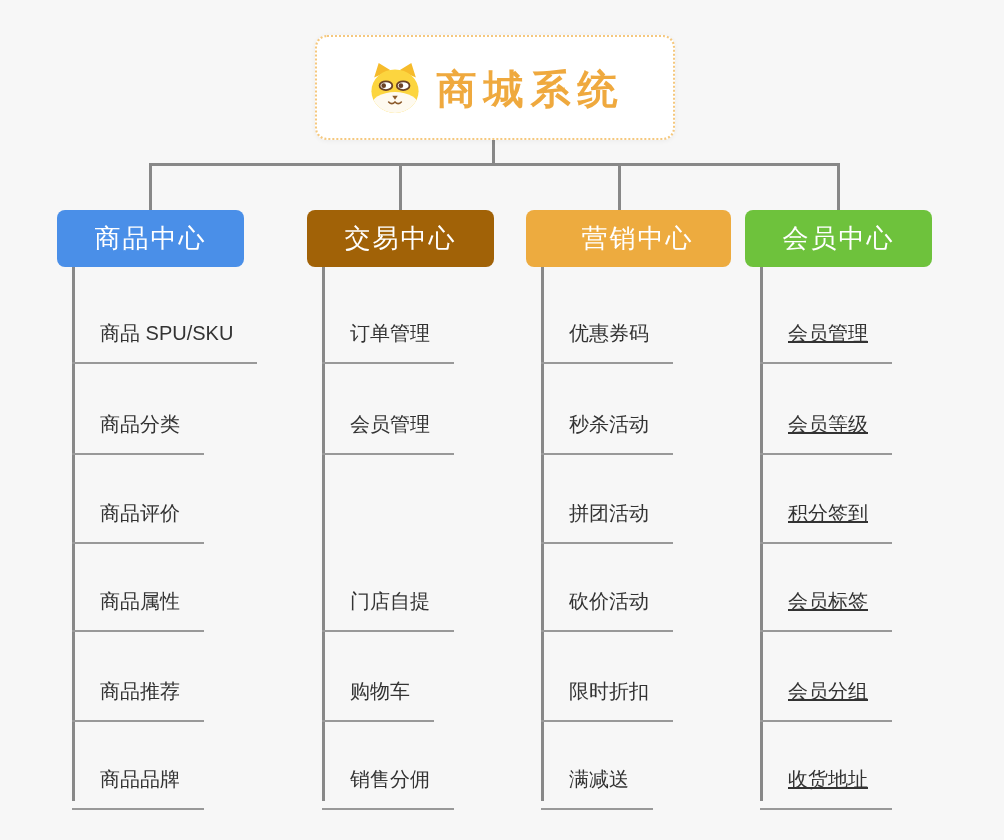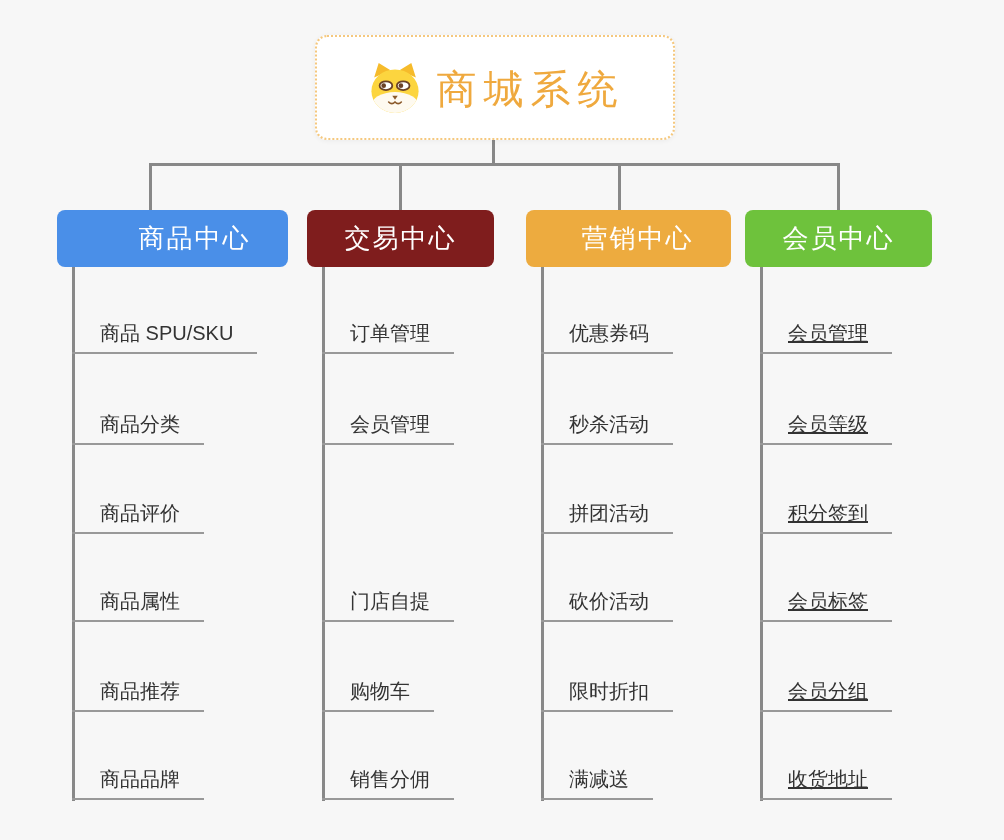--- a/index.html
+++ b/index.html
@@ -23,38 +23,38 @@
 
   
   .root{
     position:absolute;left:315px;top:35px;width:360px;height:105px;
     background:#ffffff;border:2px dotted #f5c87e;border-radius:12px;
     box-sizing:border-box;
     display:flex;align-items:center;justify-content:center;gap:13px;
     box-shadow:0 1px 5px rgba(0,0,0,0.05);
   }
   .root-title{
-    font-size:40px;letter-spacing:7px;font-weight:400;line-height:1;
+    font-size:40px;letter-spacing:7px;font-weight:700;line-height:1;
     margin-top:2px;
   }
 
   
   .branch{
     position:absolute;top:210px;width:187px;height:57px;
     border-radius:8px;color:#ffffff;font-size:26px;
     display:flex;align-items:center;justify-content:center;
     letter-spacing:2px;
   }
   .b1{left:57px;} .b2{left:307px;} .b3{left:526px;padding-left:18px;} .b4{left:745px;}
 
   
   .leaf{
     position:absolute;
     font-size:20px;line-height:26px;color:#333333;
-    padding:0 24px 6px 28px;
+    padding:0 24px 16px 28px;
     border-bottom:2px solid #999999;
     white-space:nowrap;
   }
   .c1{left:72px;} .c2{left:322px;} .c3{left:541px;} .c4{left:760px;text-decoration:underline;}
   .r1{top:320px;} .r2{top:411px;} .r3{top:500px;}
   .r4{top:588px;} .r5{top:678px;} .r6{top:766px;}
 </style>
 </head>
 <body>
 
@@ -87,22 +87,22 @@
       <ellipse cx="22" cy="27" rx="7" ry="4.8" fill="#ffffff" stroke="#6B4226" stroke-width="2"></ellipse>
       <ellipse cx="41" cy="27" rx="7" ry="4.8" fill="#ffffff" stroke="#6B4226" stroke-width="2"></ellipse>
       <circle cx="19.5" cy="27" r="2.6" fill="#6B4226"></circle>
       <circle cx="38.5" cy="27" r="2.6" fill="#6B4226"></circle>
       <path d="M29,38 h6 l-3,4.5 z" fill="#8B5A2B"></path>
       <path d="M25,45 Q28.5,48.5 32,45 Q35.5,48.5 39,45" stroke="#8B5A2B" stroke-width="1.8" fill="none" stroke-linecap="round"></path>
     </svg>
     <span class="root-title" style="color: rgb(239, 169, 62);">商城系统</span>
   </div>
 
-  <div class="branch b1" style="background-color: rgb(74, 143, 232); padding-left: 44px;">商品中心</div>
-  <div class="branch b2" style="background-color: #7f1d1d;">交易中心</div>
+  <div class="branch b1" style="background-color: rgb(74, 143, 232);">商品中心</div>
+  <div class="branch b2" style="background-color: #a16207;">交易中心</div>
   <div class="branch b3" style="background-color: rgb(237, 171, 63);">营销中心</div>
   <div class="branch b4" style="background-color: rgb(110, 194, 60);">会员中心</div>
 
   <div class="leaf c1 r1">商品 SPU/SKU</div>
   <div class="leaf c1 r2">商品分类</div>
   <div class="leaf c1 r3">商品评价</div>
   <div class="leaf c1 r4">商品属性</div>
   <div class="leaf c1 r5">商品推荐</div>
   <div class="leaf c1 r6">商品品牌</div>
 

